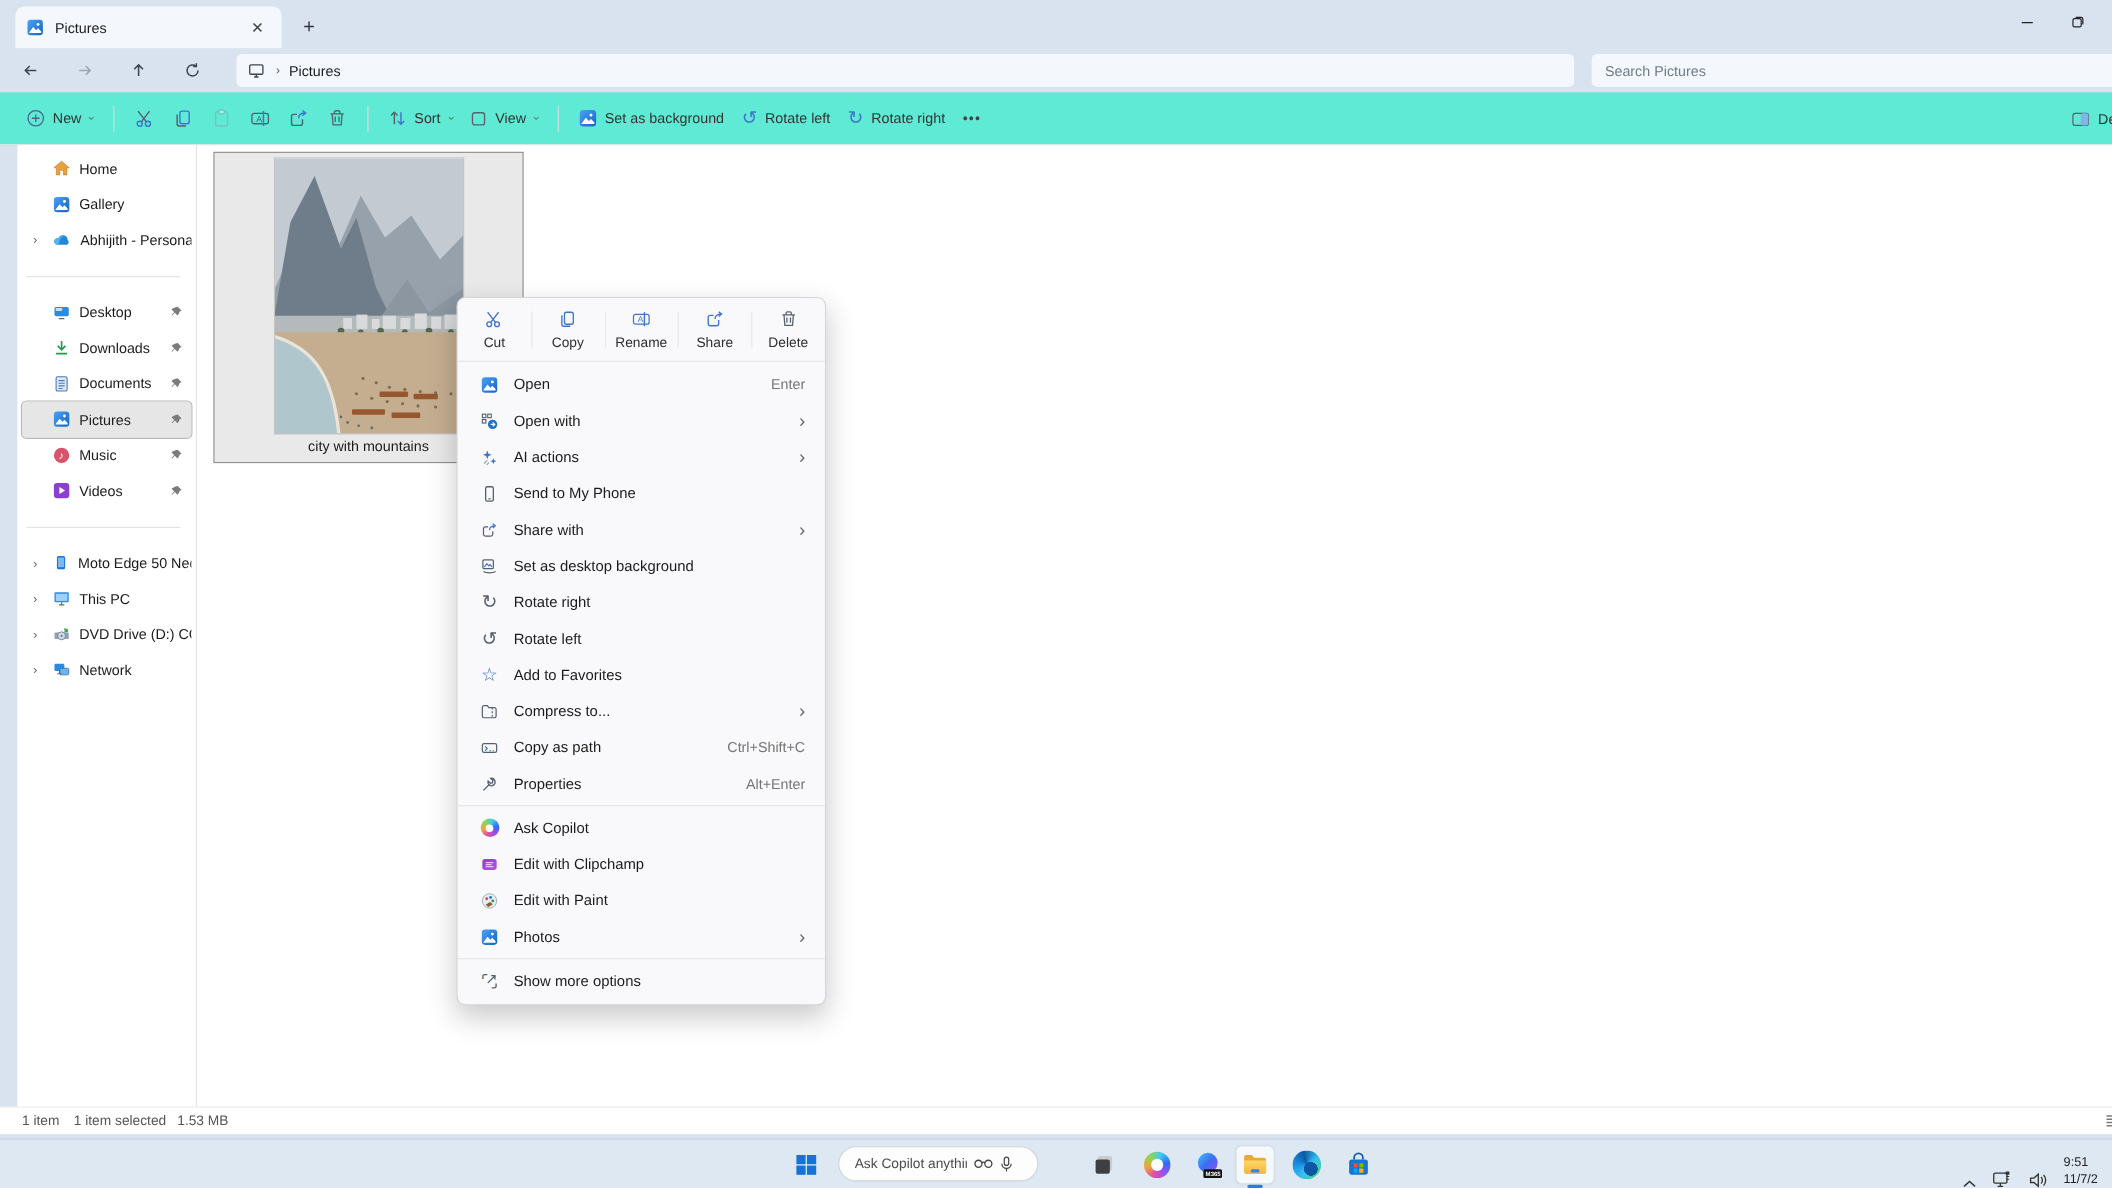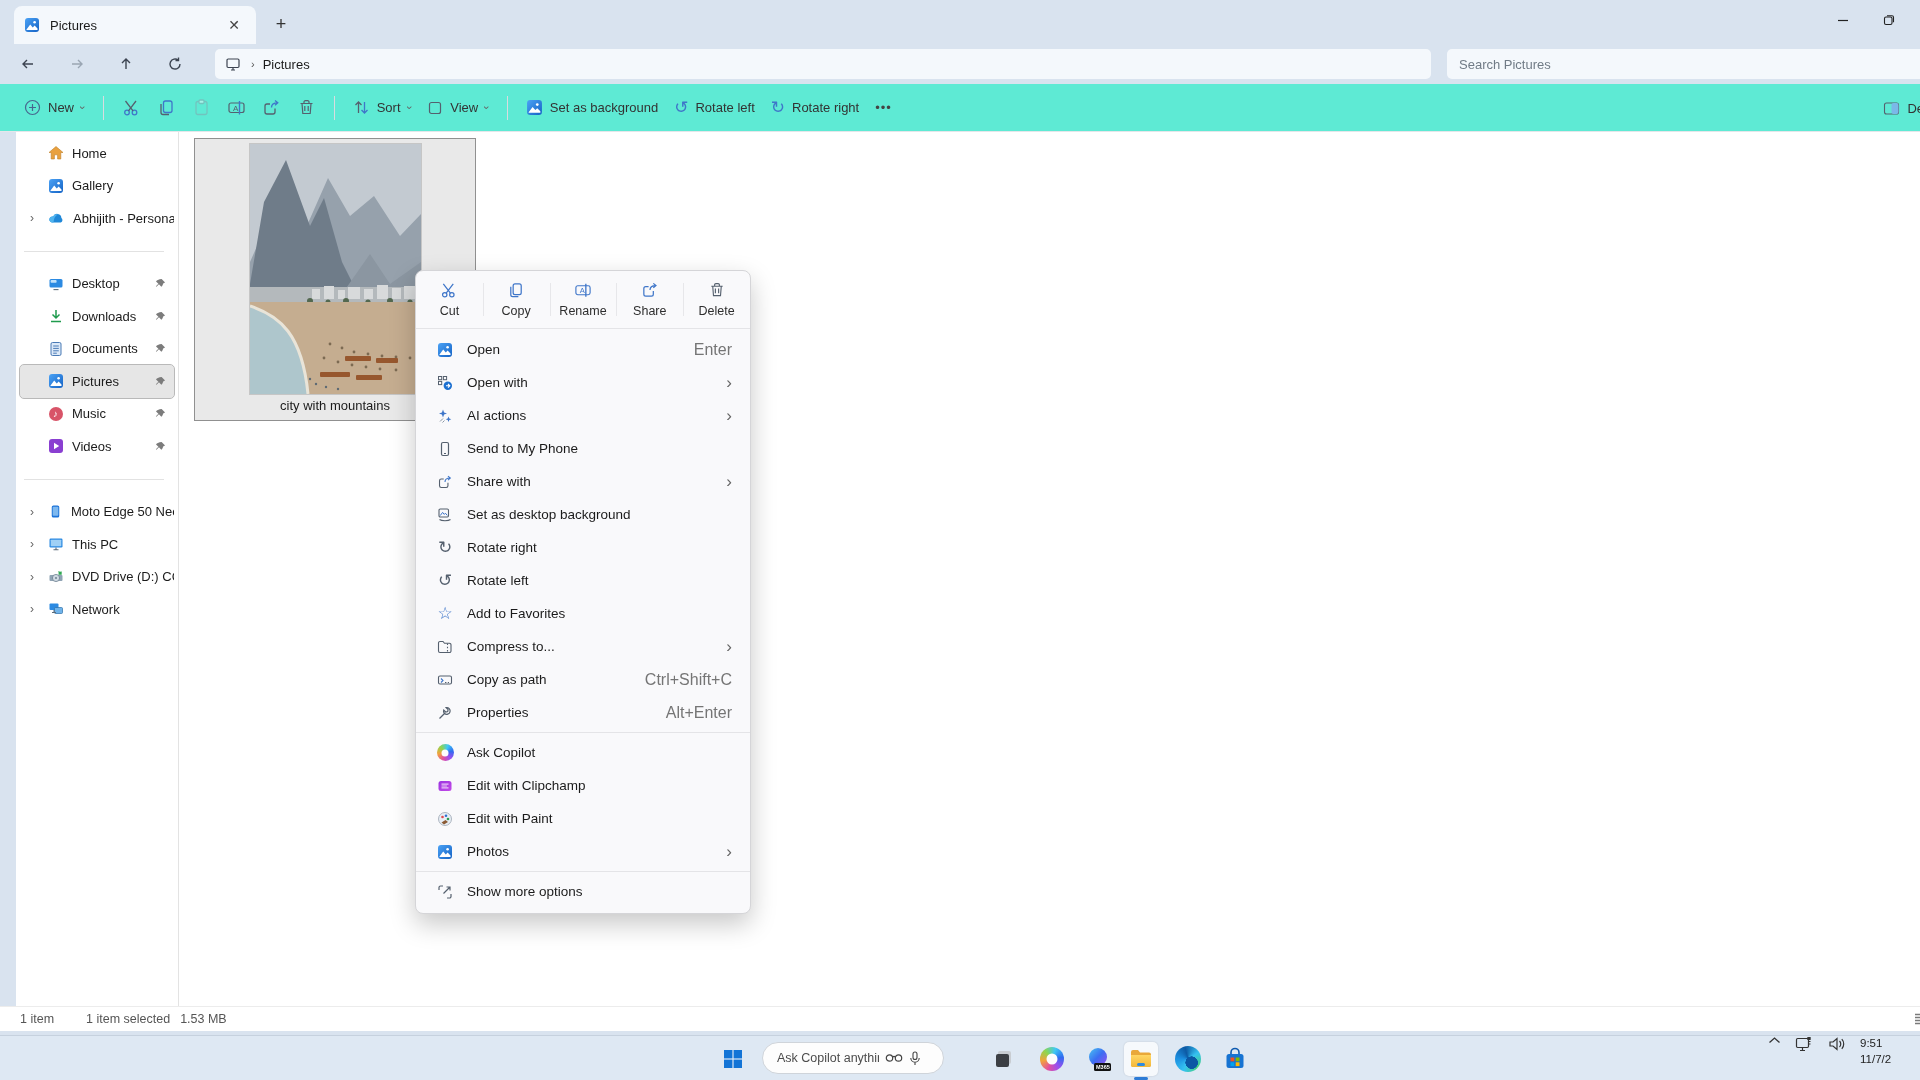--- a/index.html
+++ b/index.html
@@ -52,21 +52,21 @@
   
   .cmenu{position:absolute;left:399px;top:138px;width:336px;background:#f9f9fb;border:1px solid #d5d5d8;border-radius:8px;box-shadow:0 10px 26px rgba(0,0,0,.22);padding-bottom:5px;}
   .qrow{height:58px;display:flex;border-bottom:1px solid #e4e4e7;}
   .qbtn{flex:1;display:flex;flex-direction:column;align-items:center;justify-content:center;gap:5px;position:relative;}
   .qbtn + .qbtn::before{content:"";position:absolute;left:0;top:12px;bottom:12px;width:1px;background:#e7e7ea;}
   .qbtn .ql{font-size:12.5px;color:#2e2e2e;text-align:right;}
   .mlist{padding-top:4px;}
   .mi{height:33px;display:flex;align-items:center;padding:0 14px;border-radius:5px;margin:0 4px;}
   .mi .mic{width:22px;display:flex;justify-content:center;flex:none;}
   .mi .ml{font-size:13.5px;margin-left:11px;flex:1;white-space:nowrap;}
-  .mi .ms{font-size:16px;color:#757575;}
+  .mi .ms{font-size:13px;color:#757575;}
   .mi .sub{font-size:17px;color:#666;line-height:1;}
   .mdiv{height:1px;background:#e4e4e7;margin:3px 0;}
   .glyph-b{color:#3f76c9;font-size:17px;line-height:1;}
   .star{color:#3f76c9;font-size:17px;line-height:1;}
 
   
   .statusbar{position:absolute;left:0;top:1006px;width:1920px;height:25px;background:#fff;border-top:1px solid #ececec;display:flex;align-items:center;font-size:12.5px;color:#555;}
   .statusbar span{flex:none;}
 
   
@@ -75,21 +75,21 @@
   .tk.active{background:#f6f9fc;box-shadow:0 0 2px rgba(0,0,0,.15);}
   .tk.active::after{content:"";position:absolute;bottom:-4px;left:50%;transform:translateX(-50%);width:14px;height:3px;border-radius:2px;background:#2e7cd6;}
   .tsearch{position:absolute;left:762px;top:6px;width:182px;height:32px;background:#fdfdfd;border:1px solid #cfd4da;border-radius:16px;display:flex;align-items:center;padding:0 10px 0 14px;gap:6px;}
   .tsearch input{border:0;outline:0;background:transparent;width:102px;font-size:12.5px;color:#444;font-family:inherit;}
   .tsearch input::placeholder{color:#4c4c4c;}
   .cpl{width:24px;height:24px;border-radius:50%;background:conic-gradient(from 20deg,#3fc8f5,#2f6bf0,#9a4ff0,#e24fa0,#f2a33c,#8ed64f,#3fc8f5);position:relative;}
   .cpl::after{content:"";position:absolute;left:50%;top:50%;width:11px;height:11px;border-radius:50%;background:#fdfdfd;transform:translate(-50%,-50%);}
   .cpl.small{width:17px;height:17px;}
   .cpl.small::after{width:7px;height:7px;}
   .edge{width:26px;height:26px;border-radius:50%;background:radial-gradient(circle at 64% 64%,#0b57a4 0 26%,transparent 27%),conic-gradient(from 130deg,#46d37c,#35c1f1,#1b8fe0,#0c59a4,#35c1f1,#46d37c);}
-  .tray{position:absolute;right:16px;top:0;height:45px;display:flex;align-items:flex-start;gap:14px;color:#333;}
+  .tray{position:absolute;right:0;top:0;height:45px;display:flex;align-items:flex-end;gap:14px;color:#333;}
   .clock{font-size:11.5px;line-height:1.35;color:#222;width:44px;overflow:hidden;white-space:nowrap;}
 </style>
 </head>
 <body>
 
 <svg width="0" height="0" style="position:absolute">
   <defs>
     <linearGradient id="picg" x1="0" y1="0" x2="1" y2="1">
       <stop offset="0" stop-color="#4ba2f5"></stop>
         <stop offset="1" stop-color="#1563c5"></stop>
@@ -709,21 +709,21 @@
             </svg>
           </span>
         <span class="ml">Show more options</span>
       </div>
     </div>
   </div>
 </div>
 
 <div class="statusbar">
   <span style="margin-left:20px;">1 item</span>
-  <span style="margin-left:32px;">1 item selected</span>
+  <span style="margin-left:13px;">1 item selected</span>
   <span style="margin-left:10px;">1.53 MB</span>
   <span class="ic" style="position:absolute;right:-8px;">
     <svg width="16" height="16" viewBox="0 0 16 16" stroke="#7a7a7a" stroke-width="1.4" fill="none">
         <path d="M3 3.5 h10 M3 6.5 h10 M3 9.5 h10 M3 12.5 h10"></path>
       </svg>
   </span>
 </div>
 
 <div class="taskbar">
   <div class="tk" style="left:716px;">

